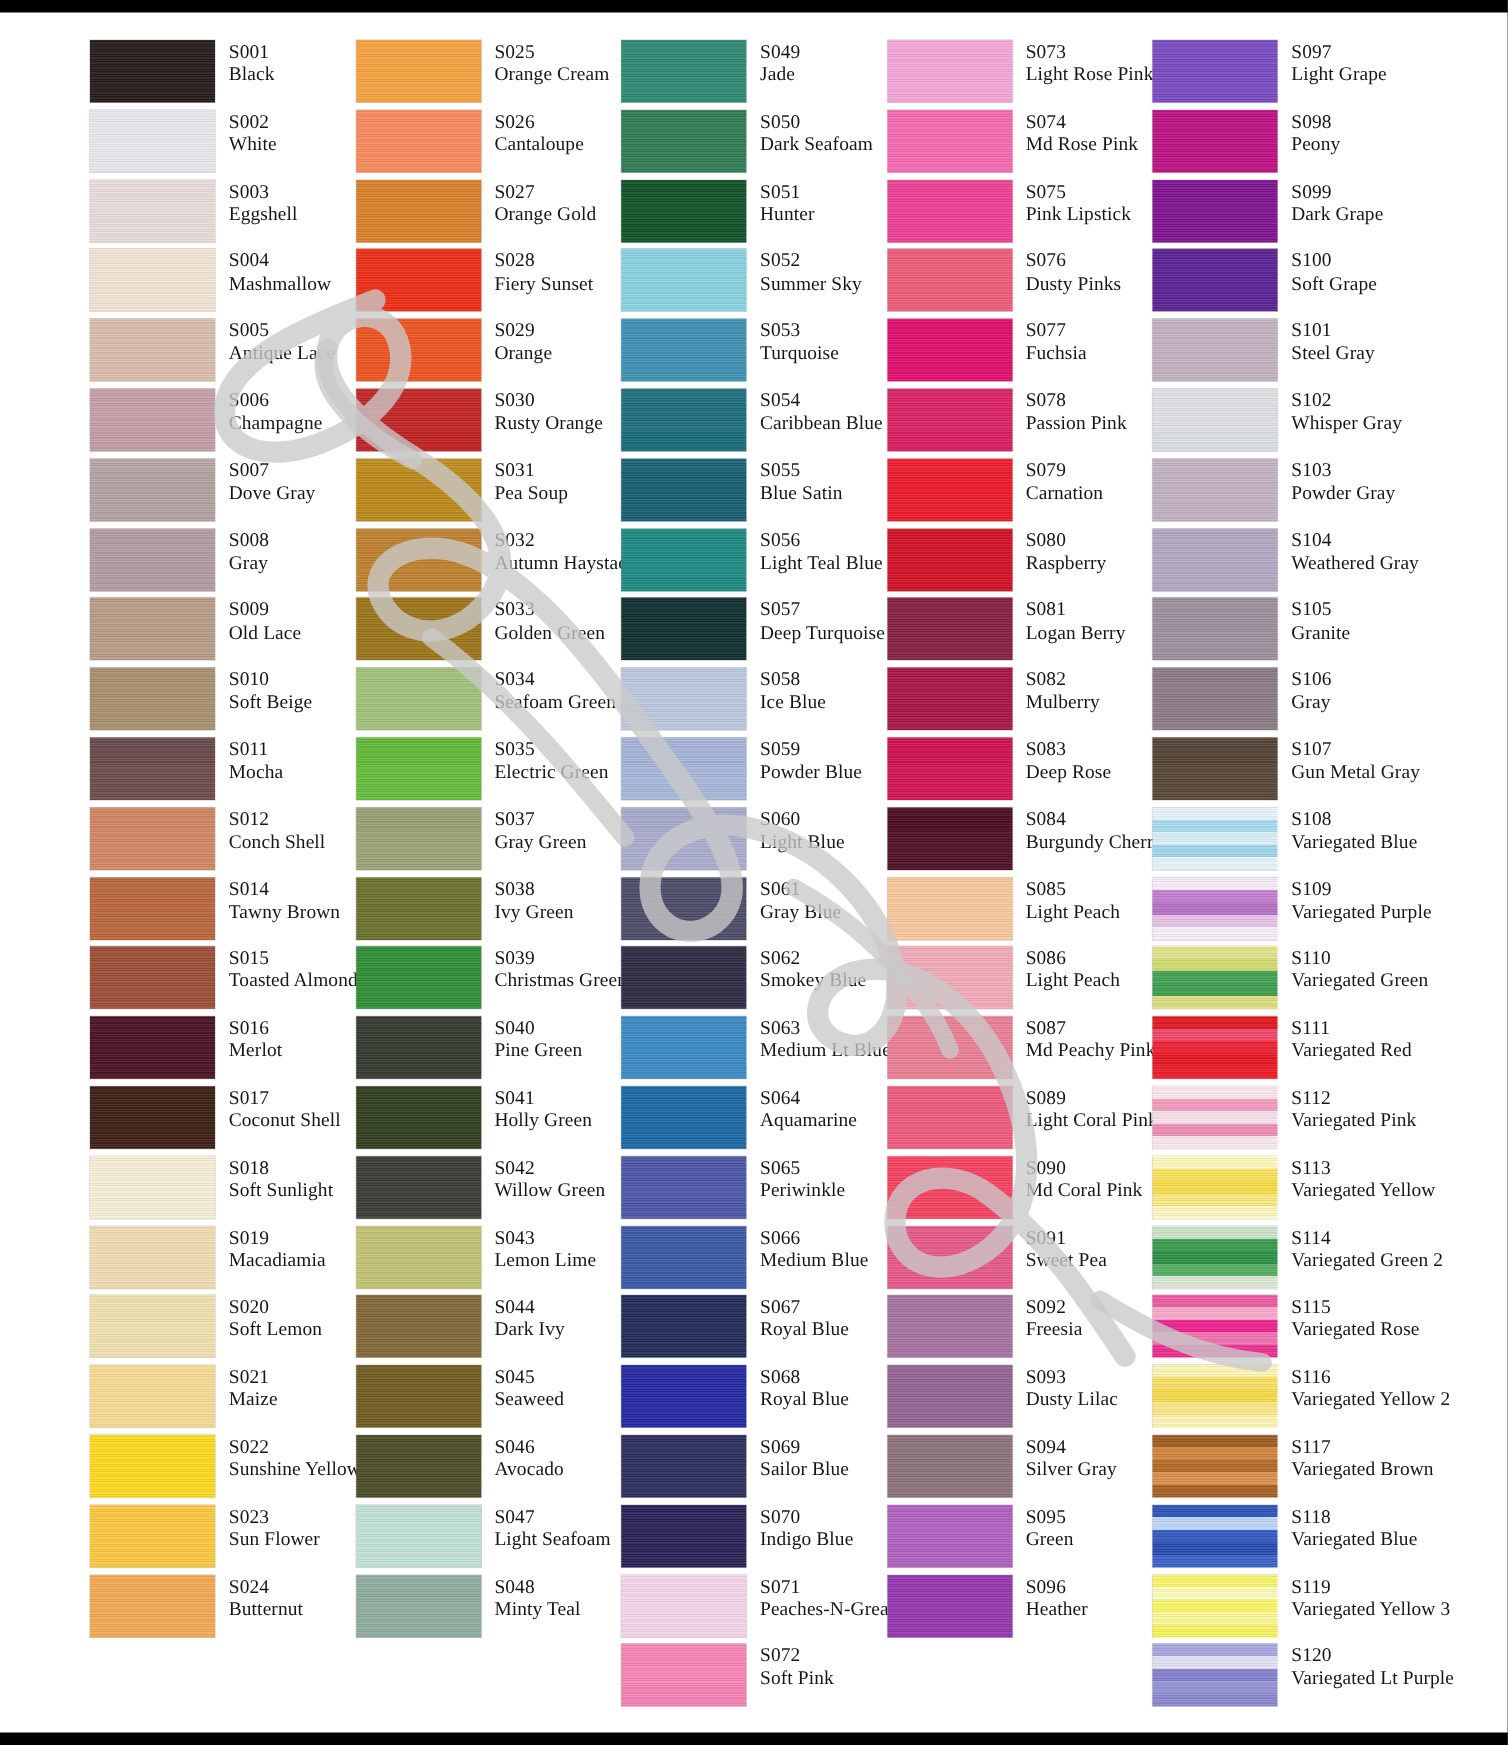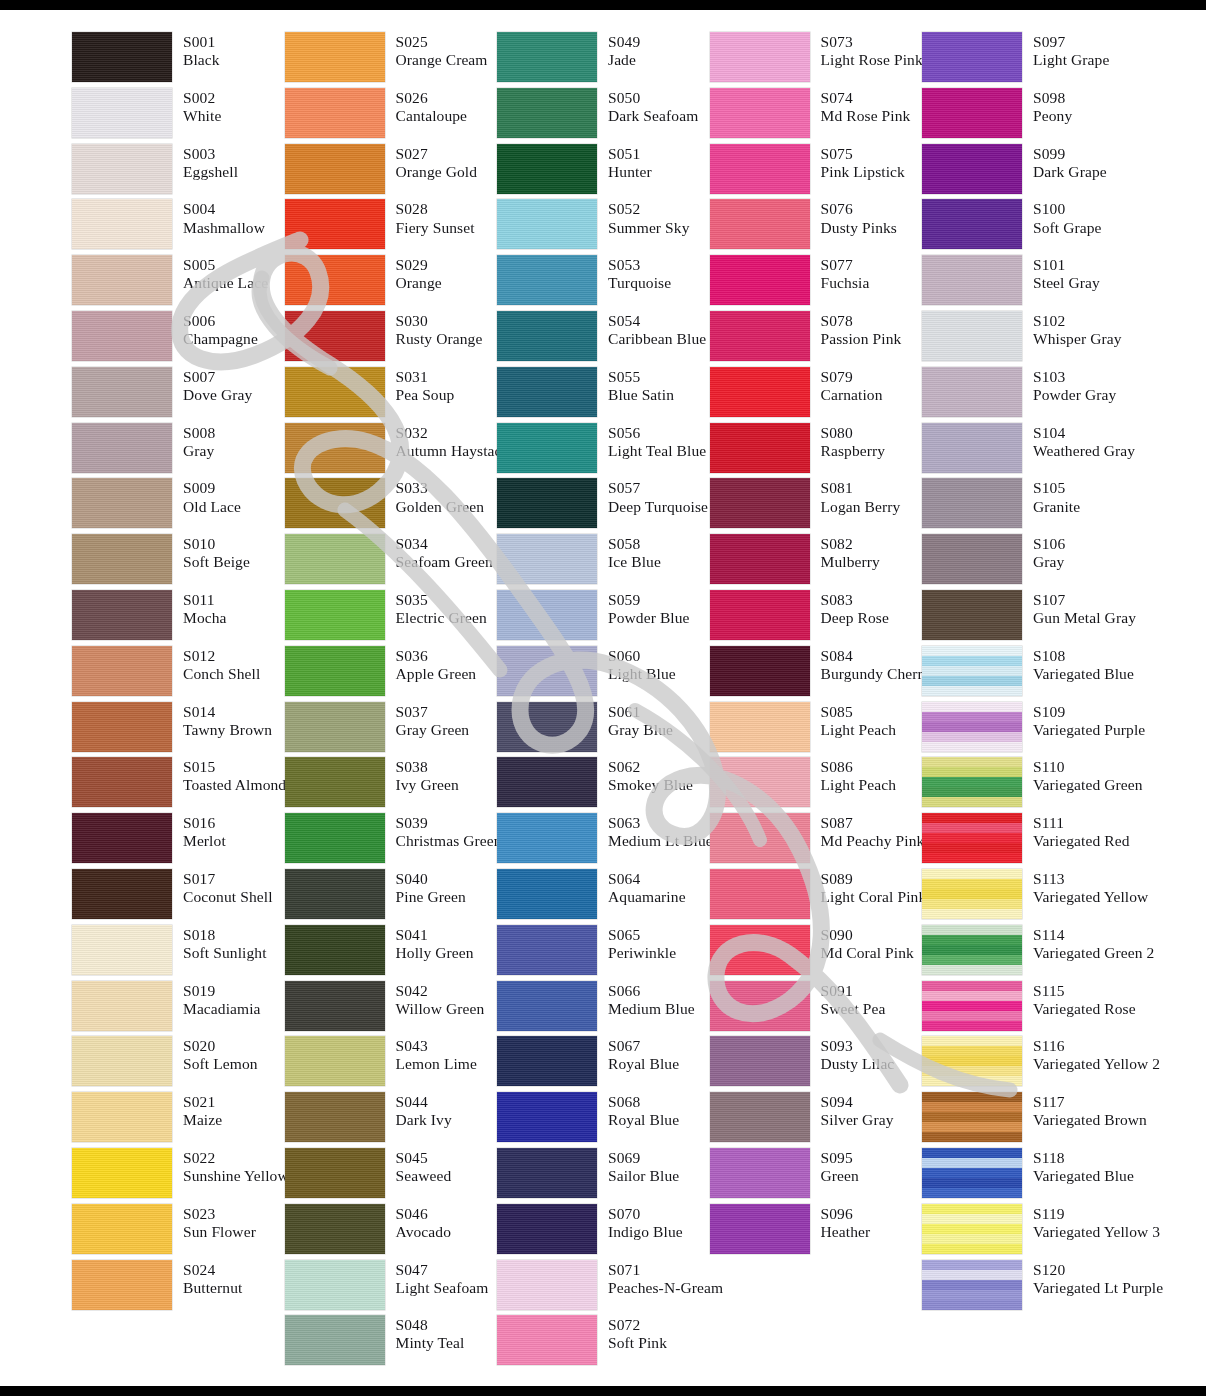--- a/index.html
+++ b/index.html
@@ -420,29 +420,20 @@
         <div class="swatch-row">
           <div class="chip" style="background: rgb(99, 187, 59);">
             <div class="chip-inner"></div>
           </div>
           <div class="labels">
             <div class="code">S035</div>
             <div class="name">Electric Green</div>
           </div>
         </div>
         <div class="swatch-row">
-          <div class="chip" style="background: rgb(79, 163, 50);">
-            <div class="chip-inner"></div>
-          </div>
-          <div class="labels">
-            <div class="code">S036</div>
-            <div class="name">Apple Green</div>
-          </div>
-        </div>
-        <div class="swatch-row">
           <div class="chip" style="background: rgb(154, 162, 118);">
             <div class="chip-inner"></div>
           </div>
           <div class="labels">
             <div class="code">S037</div>
             <div class="name">Gray Green</div>
           </div>
         </div>
         <div class="swatch-row">
           <div class="chip" style="background: rgb(104, 112, 43);">
@@ -919,20 +910,29 @@
         <div class="swatch-row">
           <div class="chip" style="background: rgb(231, 92, 140);">
             <div class="chip-inner"></div>
           </div>
           <div class="labels">
             <div class="code">S091</div>
             <div class="name">Sweet Pea</div>
           </div>
         </div>
         <div class="swatch-row">
+          <div class="chip" style="background: rgb(165, 114, 159);">
+            <div class="chip-inner"></div>
+          </div>
+          <div class="labels">
+            <div class="code">S092</div>
+            <div class="name">Freesia</div>
+          </div>
+        </div>
+        <div class="swatch-row">
           <div class="chip" style="background: rgb(143, 101, 144);">
             <div class="chip-inner"></div>
           </div>
           <div class="labels">
             <div class="code">S093</div>
             <div class="name">Dusty Lilac</div>
           </div>
         </div>
         <div class="swatch-row">
           <div class="chip" style="background: rgb(138, 114, 121);">
@@ -1089,20 +1089,29 @@
             <div class="name">Variegated Green</div>
           </div>
         </div>
         <div class="swatch-row">
           <div class="chip" style="background: linear-gradient(rgb(226, 27, 36) 0%, rgb(226, 27, 36) 20%, rgb(240, 74, 107) 20%, rgb(240, 74, 107) 40%, rgb(239, 36, 55) 40%, rgb(239, 36, 55) 60%, rgb(229, 27, 37) 60%, rgb(229, 27, 37) 80%, rgb(239, 31, 44) 80%, rgb(239, 31, 44) 100%);">
             <div class="chip-inner"></div>
           </div>
           <div class="labels">
             <div class="code">S111</div>
             <div class="name">Variegated Red</div>
+          </div>
+        </div>
+        <div class="swatch-row">
+          <div class="chip" style="background: linear-gradient(rgb(251, 233, 239) 0%, rgb(251, 233, 239) 20%, rgb(243, 158, 193) 20%, rgb(243, 158, 193) 40%, rgb(251, 227, 236) 40%, rgb(251, 227, 236) 60%, rgb(240, 143, 182) 60%, rgb(240, 143, 182) 80%, rgb(252, 233, 240) 80%, rgb(252, 233, 240) 100%);">
+            <div class="chip-inner"></div>
+          </div>
+          <div class="labels">
+            <div class="code">S112</div>
+            <div class="name">Variegated Pink</div>
           </div>
         </div>
         <div class="swatch-row">
           <div class="chip" style="background: linear-gradient(rgb(253, 246, 188) 0%, rgb(253, 246, 188) 20%, rgb(246, 224, 89) 20%, rgb(246, 224, 89) 40%, rgb(243, 219, 72) 40%, rgb(243, 219, 72) 60%, rgb(248, 232, 127) 60%, rgb(248, 232, 127) 80%, rgb(253, 245, 192) 80%, rgb(253, 245, 192) 100%);">
             <div class="chip-inner"></div>
           </div>
           <div class="labels">
             <div class="code">S113</div>
             <div class="name">Variegated Yellow</div>
           </div>

